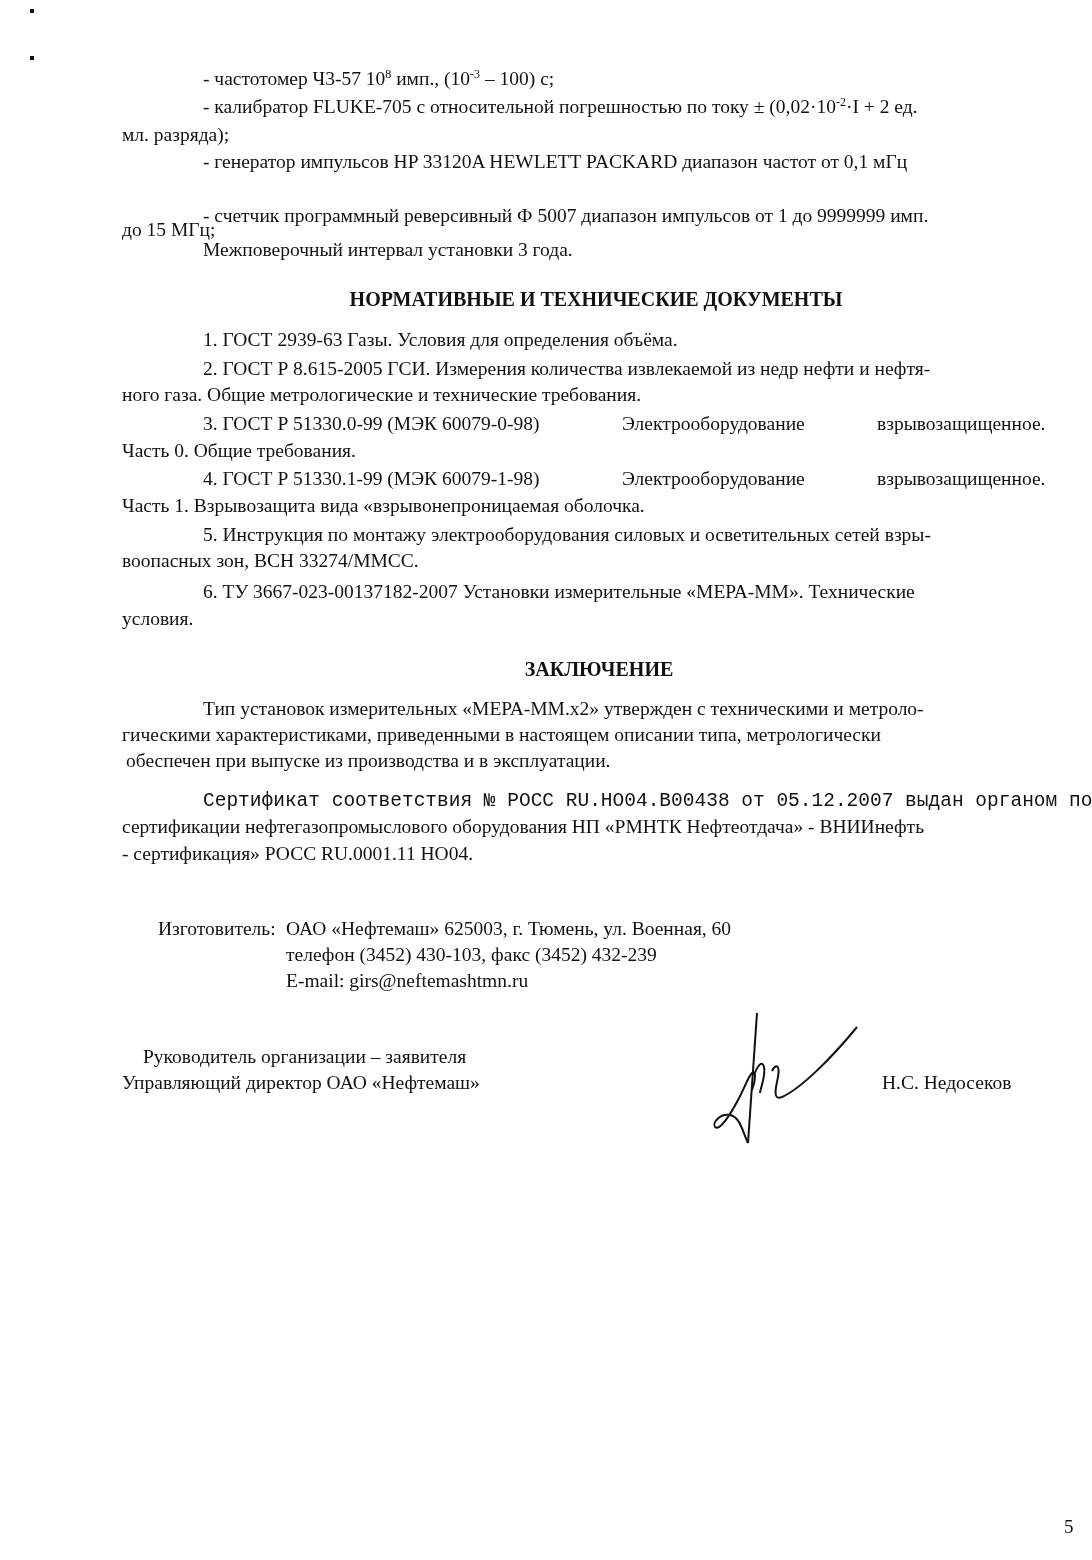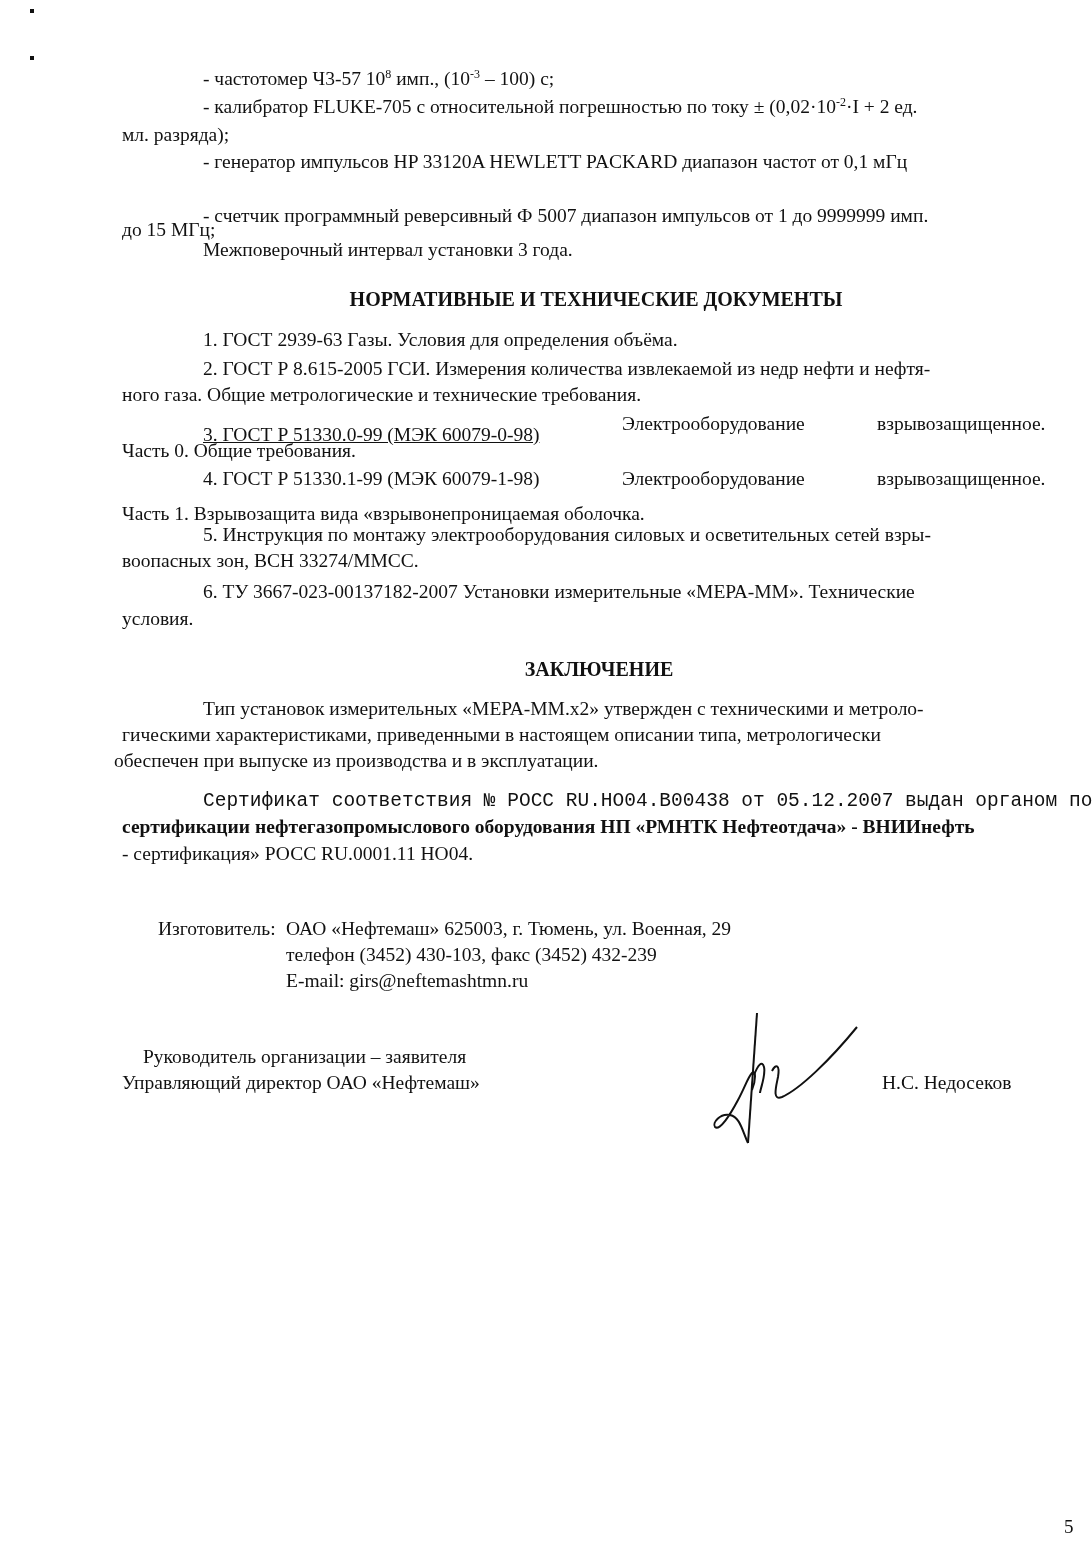--- a/index.html
+++ b/index.html
@@ -38,48 +38,48 @@
 
   <div class="line" style="left:203px;top:238px;">Межповерочный интервал установки 3 года.</div>
 
   <div class="heading" style="top:287px;left:50px;width:1092px;">НОРМАТИВНЫЕ И ТЕХНИЧЕСКИЕ ДОКУМЕНТЫ</div>
 
   <div class="line" style="left:203px;top:328px;">1. ГОСТ 2939-63 Газы. Условия для определения объёма.</div>
 
   <div class="line" style="left:203px;top:357px;">2. ГОСТ Р 8.615-2005 ГСИ. Измерения количества извлекаемой из недр нефти и нефтя-</div>
   <div class="line" style="left:122px;top:383px;">ного газа. Общие метрологические и технические требования.</div>
 
-  <div class="line" style="left:203px;top:423px;text-decoration:underline;">3. ГОСТ Р 51330.0-99 (МЭК 60079-0-98)</div>
+  <div class="line" style="left:203px;top:412px;">3. ГОСТ Р 51330.0-99 (МЭК 60079-0-98)</div>
   <div class="line" style="left:622px;top:412px;">Электрооборудование</div>
   <div class="line" style="left:877px;top:412px;">взрывозащищенное.</div>
   <div class="line" style="left:122px;top:439px;">Часть 0. Общие требования.</div>
 
   <div class="line" style="left:203px;top:467px;">4. ГОСТ Р 51330.1-99 (МЭК 60079-1-98)</div>
   <div class="line" style="left:622px;top:467px;">Электрооборудование</div>
   <div class="line" style="left:877px;top:467px;">взрывозащищенное.</div>
-  <div class="line" style="left:122px;top:494px;margin-top:8px;">Часть 1. Взрывозащита вида «взрывонепроницаемая оболочка.</div>
+  <div class="line" style="left:122px;top:494px;">Часть 1. Взрывозащита вида «взрывонепроницаемая оболочка.</div>
 
   <div class="line" style="left:203px;top:523px;">5. Инструкция по монтажу электрооборудования силовых и осветительных сетей взры-</div>
   <div class="line" style="left:122px;top:549px;">воопасных зон, ВСН 33274/ММСС.</div>
 
   <div class="line" style="left:203px;top:580px;">6.  ТУ 3667-023-00137182-2007  Установки  измерительные  «МЕРА-ММ».  Технические</div>
   <div class="line" style="left:122px;top:607px;">условия.</div>
 
   <div class="heading" style="top:657px;left:53px;width:1092px;">ЗАКЛЮЧЕНИЕ</div>
 
   <div class="line" style="left:203px;top:697px;">Тип установок измерительных «МЕРА-ММ.х2» утвержден с техническими и метроло-</div>
   <div class="line" style="left:122px;top:723px;">гическими характеристиками, приведенными в настоящем описании типа, метрологически</div>
-  <div class="line" style="left:114px;top:749px;">обеспечен при выпуске из производства и в эксплуатации.</div>
+  <div class="line" style="left:126px;top:749px;">обеспечен при выпуске из производства и в эксплуатации.</div>
 
   <div class="line" style="left:203px;top:789px;font-family:Liberation Mono, monospace;">Сертификат соответствия  № РОСС RU.НО04.В00438 от 05.12.2007 выдан органом по</div>
-  <div class="line" style="left:122px;top:815px;font-weight:bold;">сертификации нефтегазопромыслового оборудования НП «РМНТК Нефтеотдача» - ВНИИнефть</div>
+  <div class="line" style="left:122px;top:815px;">сертификации нефтегазопромыслового оборудования НП «РМНТК Нефтеотдача» - ВНИИнефть</div>
   <div class="line" style="left:122px;top:842px;">- сертификация» РОСС RU.0001.11 НО04.</div>
 
   <div class="line" style="left:122px;top:917px;margin-left:36px;">Изготовитель:</div>
-  <div class="line" style="left:286px;top:917px;">ОАО «Нефтемаш»  625003, г. Тюмень, ул. Военная, 29</div>
+  <div class="line" style="left:286px;top:917px;">ОАО «Нефтемаш»  625003, г. Тюмень, ул. Военная, 60</div>
   <div class="line" style="left:286px;top:943px;">телефон (3452) 430-103,  факс (3452) 432-239</div>
   <div class="line" style="left:286px;top:969px;">E-mail: girs@neftemashtmn.ru</div>
 
   <div class="line" style="left:122px;top:1045px;margin-left:21px;">Руководитель организации – заявителя</div>
   <div class="line" style="left:122px;top:1071px;">Управляющий  директор ОАО «Нефтемаш»</div>
 
   <svg class="sig" viewBox="0 0 190 155">
     <path d="M67 8 L58 138" stroke="#111" stroke-width="2" fill="none"></path>
     <path d="M58 138 C52 125 50 112 40 110 C30 108 22 118 25 122 C30 126 40 110 48 95 C55 82 58 72 62 68 C66 64 66 75 62 85" stroke="#111" stroke-width="2" fill="none"></path>
     <path d="M64 70 C68 60 72 55 74 62 C76 70 70 85 70 88" stroke="#111" stroke-width="2" fill="none"></path>

